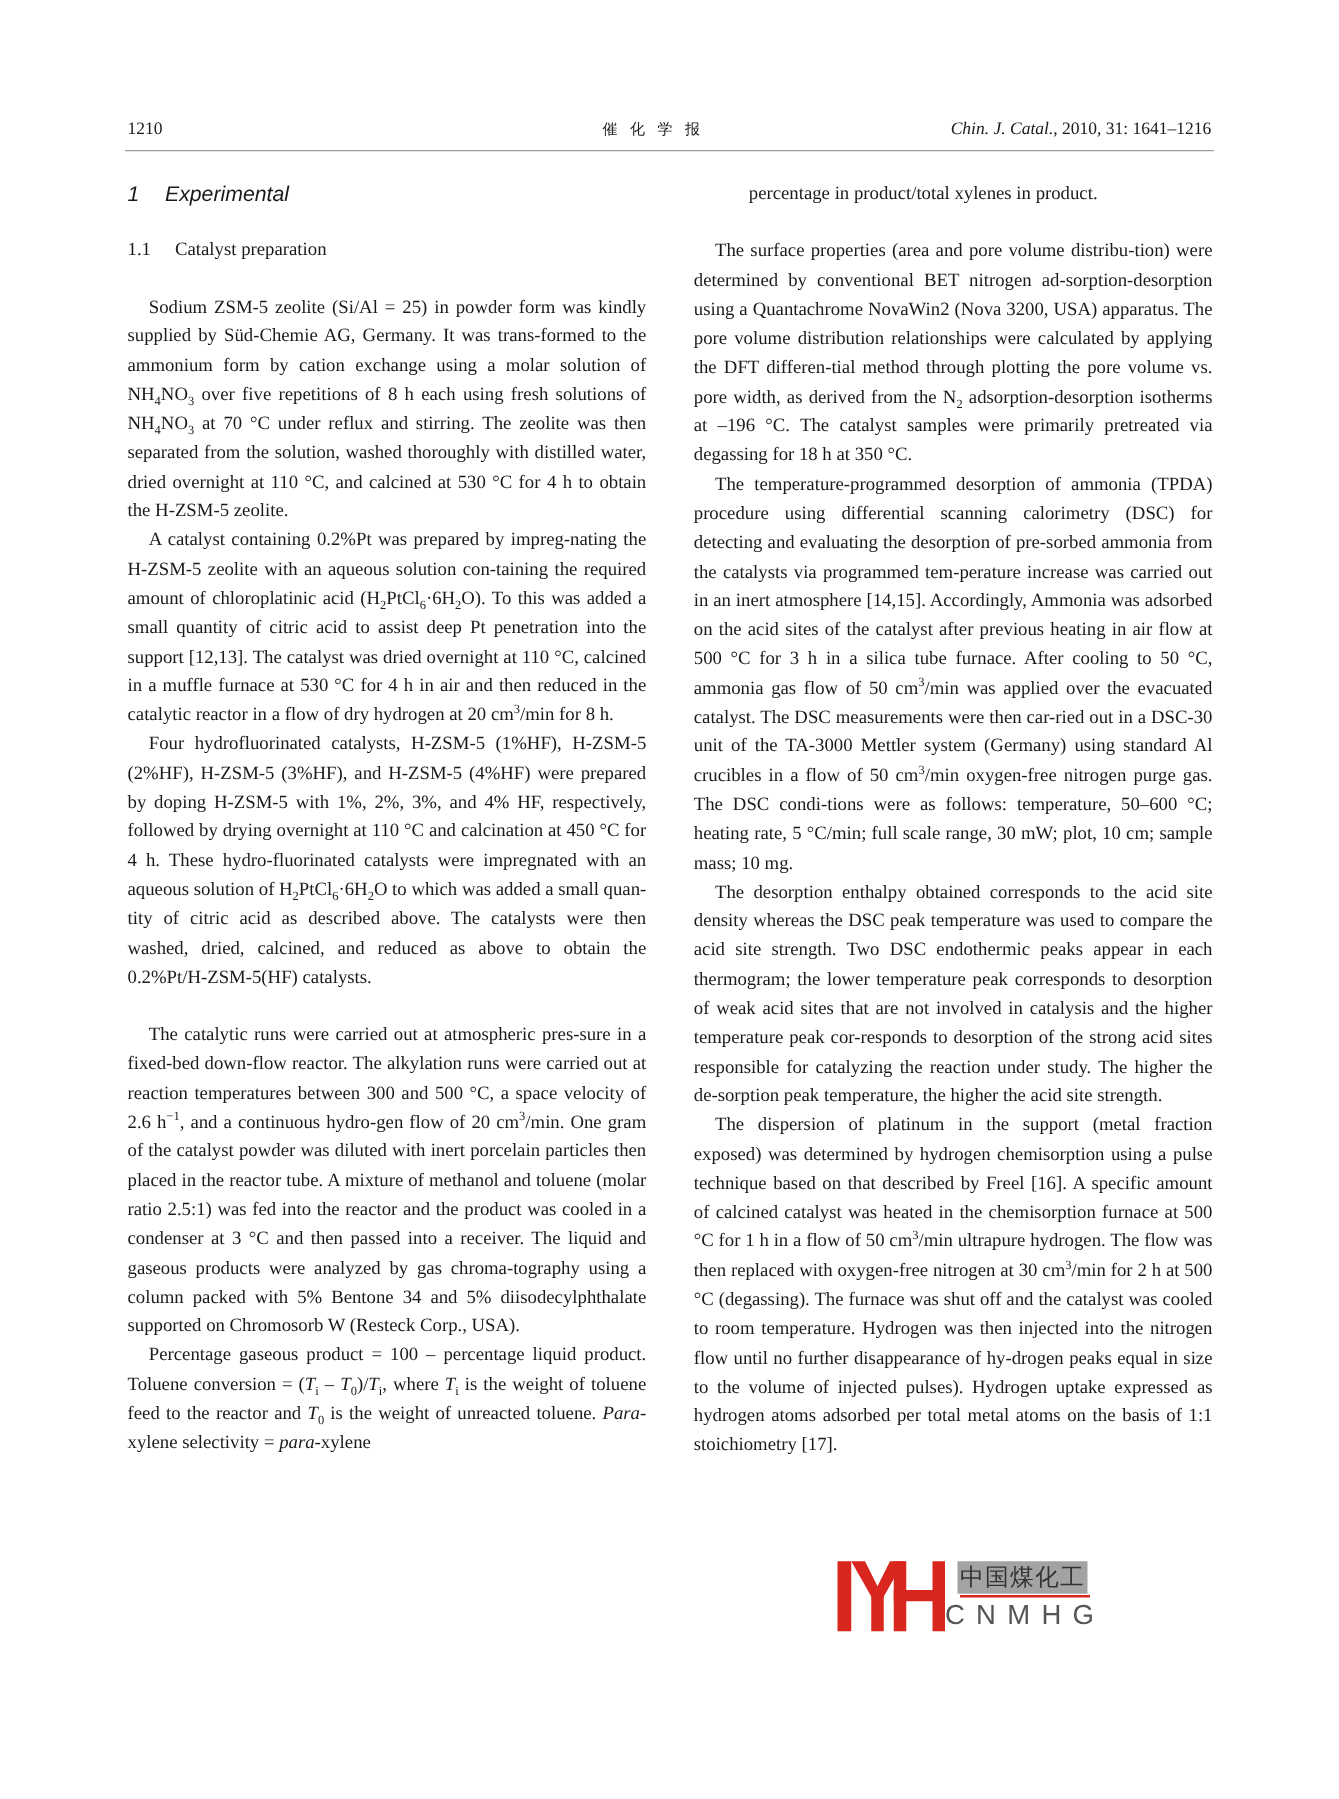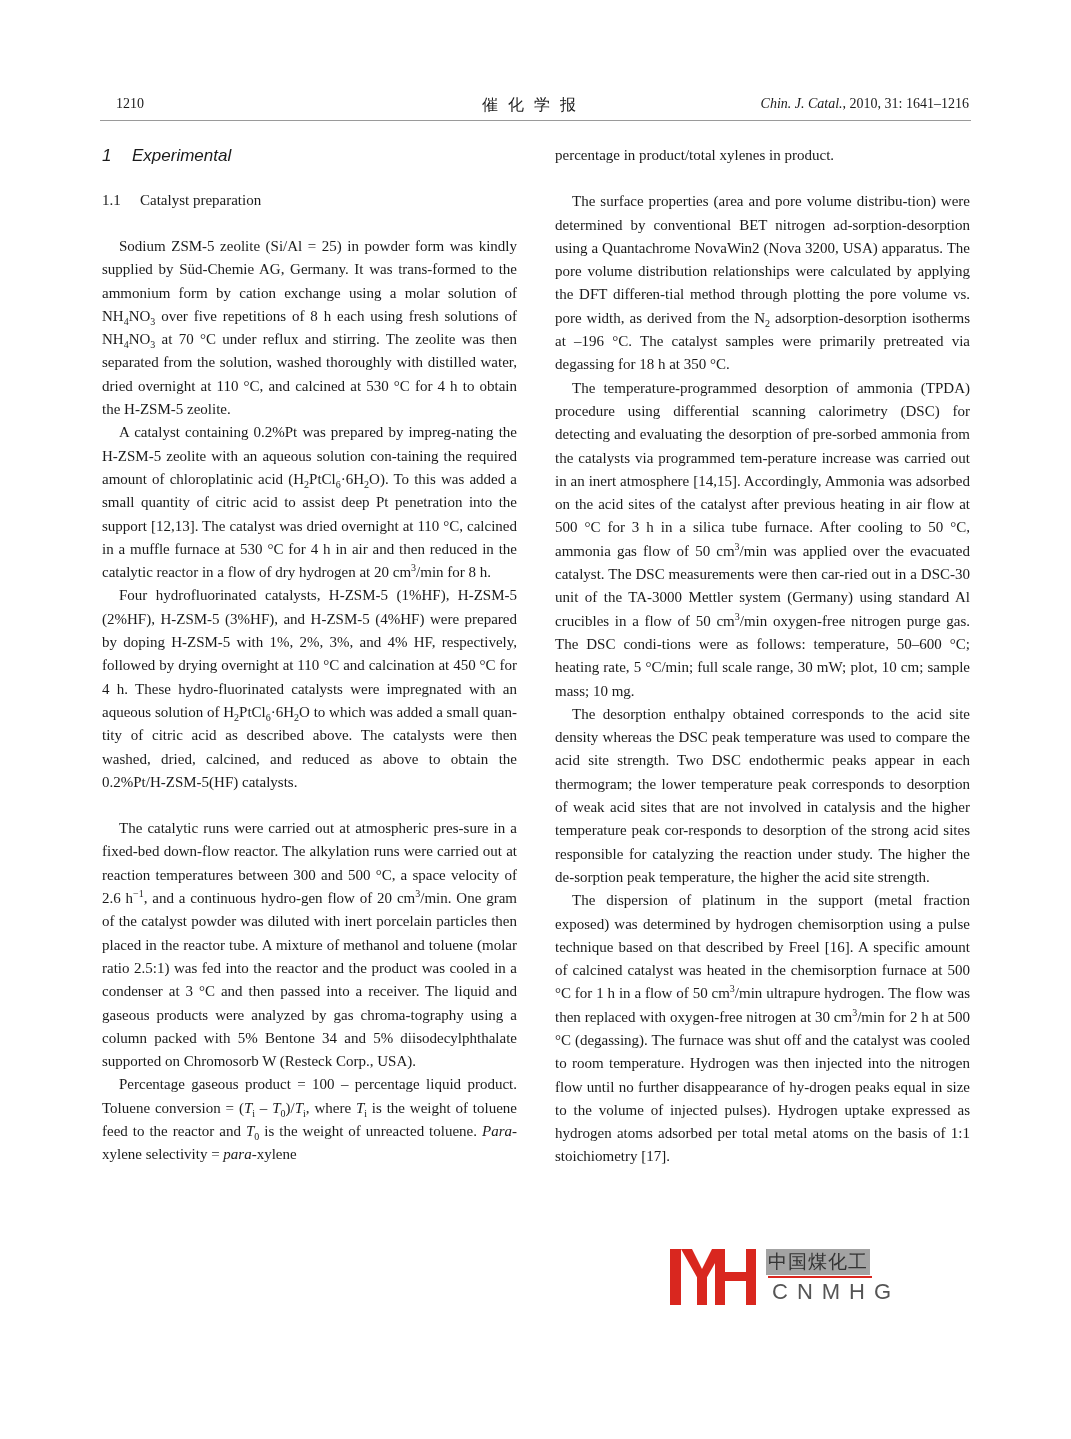--- a/index.html
+++ b/index.html
@@ -1,21 +1,21 @@
 <!DOCTYPE html>
 <html><head>
 <meta charset="utf-8">
 <style>
   html, body { margin: 0; padding: 0; background: #ffffff; }
   body { width: 1071px; height: 1439px; position: relative; overflow: hidden;
          font-family: "Liberation Serif", "DejaVu Serif", serif; color: #1a1a1a; }
   .header { position: absolute; left: 102px; top: 96px; width: 867px; height: 22px;
             font-size: 14px; }
-  .hdr-page { position: absolute; left: 14px; top: 0; }
-  .hdr-journal { position: absolute; left: 380px; top: -1px; letter-spacing: 10px; font-size: 16px;
+  .hdr-page { position: absolute; left: 0; top: 0; }
+  .hdr-journal { position: absolute; left: 380px; top: -1px; letter-spacing: 10px; font-size: 12px;
                  font-family: "DejaVu Sans", sans-serif; }
   .hdr-cite { position: absolute; right: 0; top: 0; }
   .hdr-cite i { font-style: italic; }
   .rule { position: absolute; left: 100px; top: 120px; width: 871px; height: 1px; background: #9a9a9a; }
 
   .col { position: absolute; top: 141px; width: 415px; font-size: 15px; line-height: 23.3px; text-align: justify; }
   .col.left { left: 102px; }
   .col.right { left: 555px; }
   .h1 { font-family: "Liberation Sans", "DejaVu Sans", sans-serif; font-size: 17px; margin: 4px 0 22px 0; line-height: 22px; font-style: italic; }
   .h1 .num { display: inline-block; width: 30px; }
@@ -24,21 +24,21 @@
   p { margin: 0; text-indent: 17px; }
   p.noindent { text-indent: 0; }
   .gap { height: 23px; }
   sub, sup { font-size: 10px; line-height: 0; }
 
   .watermark { position: absolute; left: 668px; top: 1247px; width: 210px; height: 60px; }
   .wm-mark { position: absolute; left: 0; top: 0; width: 90px; height: 60px; }
   .wm-cn { position: absolute; left: 98px; top: 2px; font-family: "DejaVu Sans", sans-serif; font-size: 19px;
            color: #333; background: #a3a3a3; padding: 0 2px; letter-spacing: 1px; }
   .wm-line { position: absolute; left: 100px; top: 29px; width: 104px; height: 2px; background: #d9271f; }
-  .wm-en { position: absolute; left: 104px; top: 32px; font-family: "Liberation Sans", sans-serif; font-size: 22px;
+  .wm-en { position: absolute; left: 88px; top: 32px; font-family: "Liberation Sans", sans-serif; font-size: 22px;
            color: #555; letter-spacing: 9px; background: #fff; padding-right: 2px; }
 </style>
 </head>
 <body>
 
 <div class="header">
   <span class="hdr-page">1210</span>
   <span class="hdr-journal">催化学报</span>
   <span class="hdr-cite"><i>Chin. J. Catal.</i><span>, 2010, 31: 1641–1216</span></span>
 </div>
@@ -53,21 +53,21 @@
   <p>A catalyst containing 0.2%Pt was prepared by impreg-nating the H-ZSM-5 zeolite with an aqueous solution con-taining the required amount of chloroplatinic acid (H<sub>2</sub>PtCl<sub>6</sub>·6H<sub>2</sub>O). To this was added a small quantity of citric acid to assist deep Pt penetration into the support [12,13]. The catalyst was dried overnight at 110 °C, calcined in a muffle furnace at 530 °C for 4 h in air and then reduced in the catalytic reactor in a flow of dry hydrogen at 20 cm<sup>3</sup>/min for 8 h.</p>
   <p>Four hydrofluorinated catalysts, H-ZSM-5 (1%HF), H-ZSM-5 (2%HF), H-ZSM-5 (3%HF), and H-ZSM-5 (4%HF) were prepared by doping H-ZSM-5 with 1%, 2%, 3%, and 4% HF, respectively, followed by drying overnight at 110 °C and calcination at 450 °C for 4 h. These hydro-fluorinated catalysts were impregnated with an aqueous solution of H<sub>2</sub>PtCl<sub>6</sub>·6H<sub>2</sub>O to which was added a small quan-tity of citric acid as described above. The catalysts were then washed, dried, calcined, and reduced as above to obtain the 0.2%Pt/H-ZSM-5(HF) catalysts.</p>
 
   <div class="gap"></div>
 
   <p>The catalytic runs were carried out at atmospheric pres-sure in a fixed-bed down-flow reactor. The alkylation runs were carried out at reaction temperatures between 300 and 500 °C, a space velocity of 2.6 h<sup>−1</sup>, and a continuous hydro-gen flow of 20 cm<sup>3</sup>/min. One gram of the catalyst powder was diluted with inert porcelain particles then placed in the reactor tube. A mixture of methanol and toluene (molar ratio 2.5:1) was fed into the reactor and the product was cooled in a condenser at 3 °C and then passed into a receiver. The liquid and gaseous products were analyzed by gas chroma-tography using a column packed with 5% Bentone 34 and 5% diisodecylphthalate supported on Chromosorb W (Resteck Corp., USA).</p>
   <p>Percentage gaseous product = 100 – percentage liquid product. Toluene conversion = (<i>T</i><sub>i</sub> – <i>T</i><sub>0</sub>)/<i>T</i><sub>i</sub>, where <i>T</i><sub>i</sub> is the weight of toluene feed to the reactor and <i>T</i><sub>0</sub> is the weight of unreacted toluene. <i>Para</i>-xylene selectivity = <i>para</i>-xylene</p>
 </div>
 
 <div class="col right">
-  <p class="noindent" style="margin-top:3px;">percentage in product/total xylenes in product.</p>
+  <p class="noindent" style="margin-top:3px;margin-left:44px;">percentage in product/total xylenes in product.</p>
   <div class="gap"></div>
 
   <p>The surface properties (area and pore volume distribu-tion) were determined by conventional BET nitrogen ad-sorption-desorption using a Quantachrome NovaWin2 (Nova 3200, USA) apparatus. The pore volume distribution relationships were calculated by applying the DFT differen-tial method through plotting the pore volume vs. pore width, as derived from the N<sub>2</sub> adsorption-desorption isotherms at –196 °C. The catalyst samples were primarily pretreated via degassing for 18 h at 350 °C.</p>
   <p>The temperature-programmed desorption of ammonia (TPDA) procedure using differential scanning calorimetry (DSC) for detecting and evaluating the desorption of pre-sorbed ammonia from the catalysts via programmed tem-perature increase was carried out in an inert atmosphere [14,15]. Accordingly, Ammonia was adsorbed on the acid sites of the catalyst after previous heating in air flow at 500 °C for 3 h in a silica tube furnace. After cooling to 50 °C, ammonia gas flow of 50 cm<sup>3</sup>/min was applied over the evacuated catalyst. The DSC measurements were then car-ried out in a DSC-30 unit of the TA-3000 Mettler system (Germany) using standard Al crucibles in a flow of 50 cm<sup>3</sup>/min oxygen-free nitrogen purge gas. The DSC condi-tions were as follows: temperature, 50–600 °C; heating rate, 5 °C/min; full scale range, 30 mW; plot, 10 cm; sample mass; 10 mg.</p>
   <p>The desorption enthalpy obtained corresponds to the acid site density whereas the DSC peak temperature was used to compare the acid site strength. Two DSC endothermic peaks appear in each thermogram; the lower temperature peak corresponds to desorption of weak acid sites that are not involved in catalysis and the higher temperature peak cor-responds to desorption of the strong acid sites responsible for catalyzing the reaction under study. The higher the de-sorption peak temperature, the higher the acid site strength.</p>
   <p>The dispersion of platinum in the support (metal fraction exposed) was determined by hydrogen chemisorption using a pulse technique based on that described by Freel [16]. A specific amount of calcined catalyst was heated in the chemisorption furnace at 500 °C for 1 h in a flow of 50 cm<sup>3</sup>/min ultrapure hydrogen. The flow was then replaced with oxygen-free nitrogen at 30 cm<sup>3</sup>/min for 2 h at 500 °C (degassing). The furnace was shut off and the catalyst was cooled to room temperature. Hydrogen was then injected into the nitrogen flow until no further disappearance of hy-drogen peaks equal in size to the volume of injected pulses). Hydrogen uptake expressed as hydrogen atoms adsorbed per total metal atoms on the basis of 1:1 stoichiometry [17].</p>
 </div>
 
 <div class="watermark">
   <svg class="wm-mark" viewBox="0 0 90 60" width="90" height="60">

